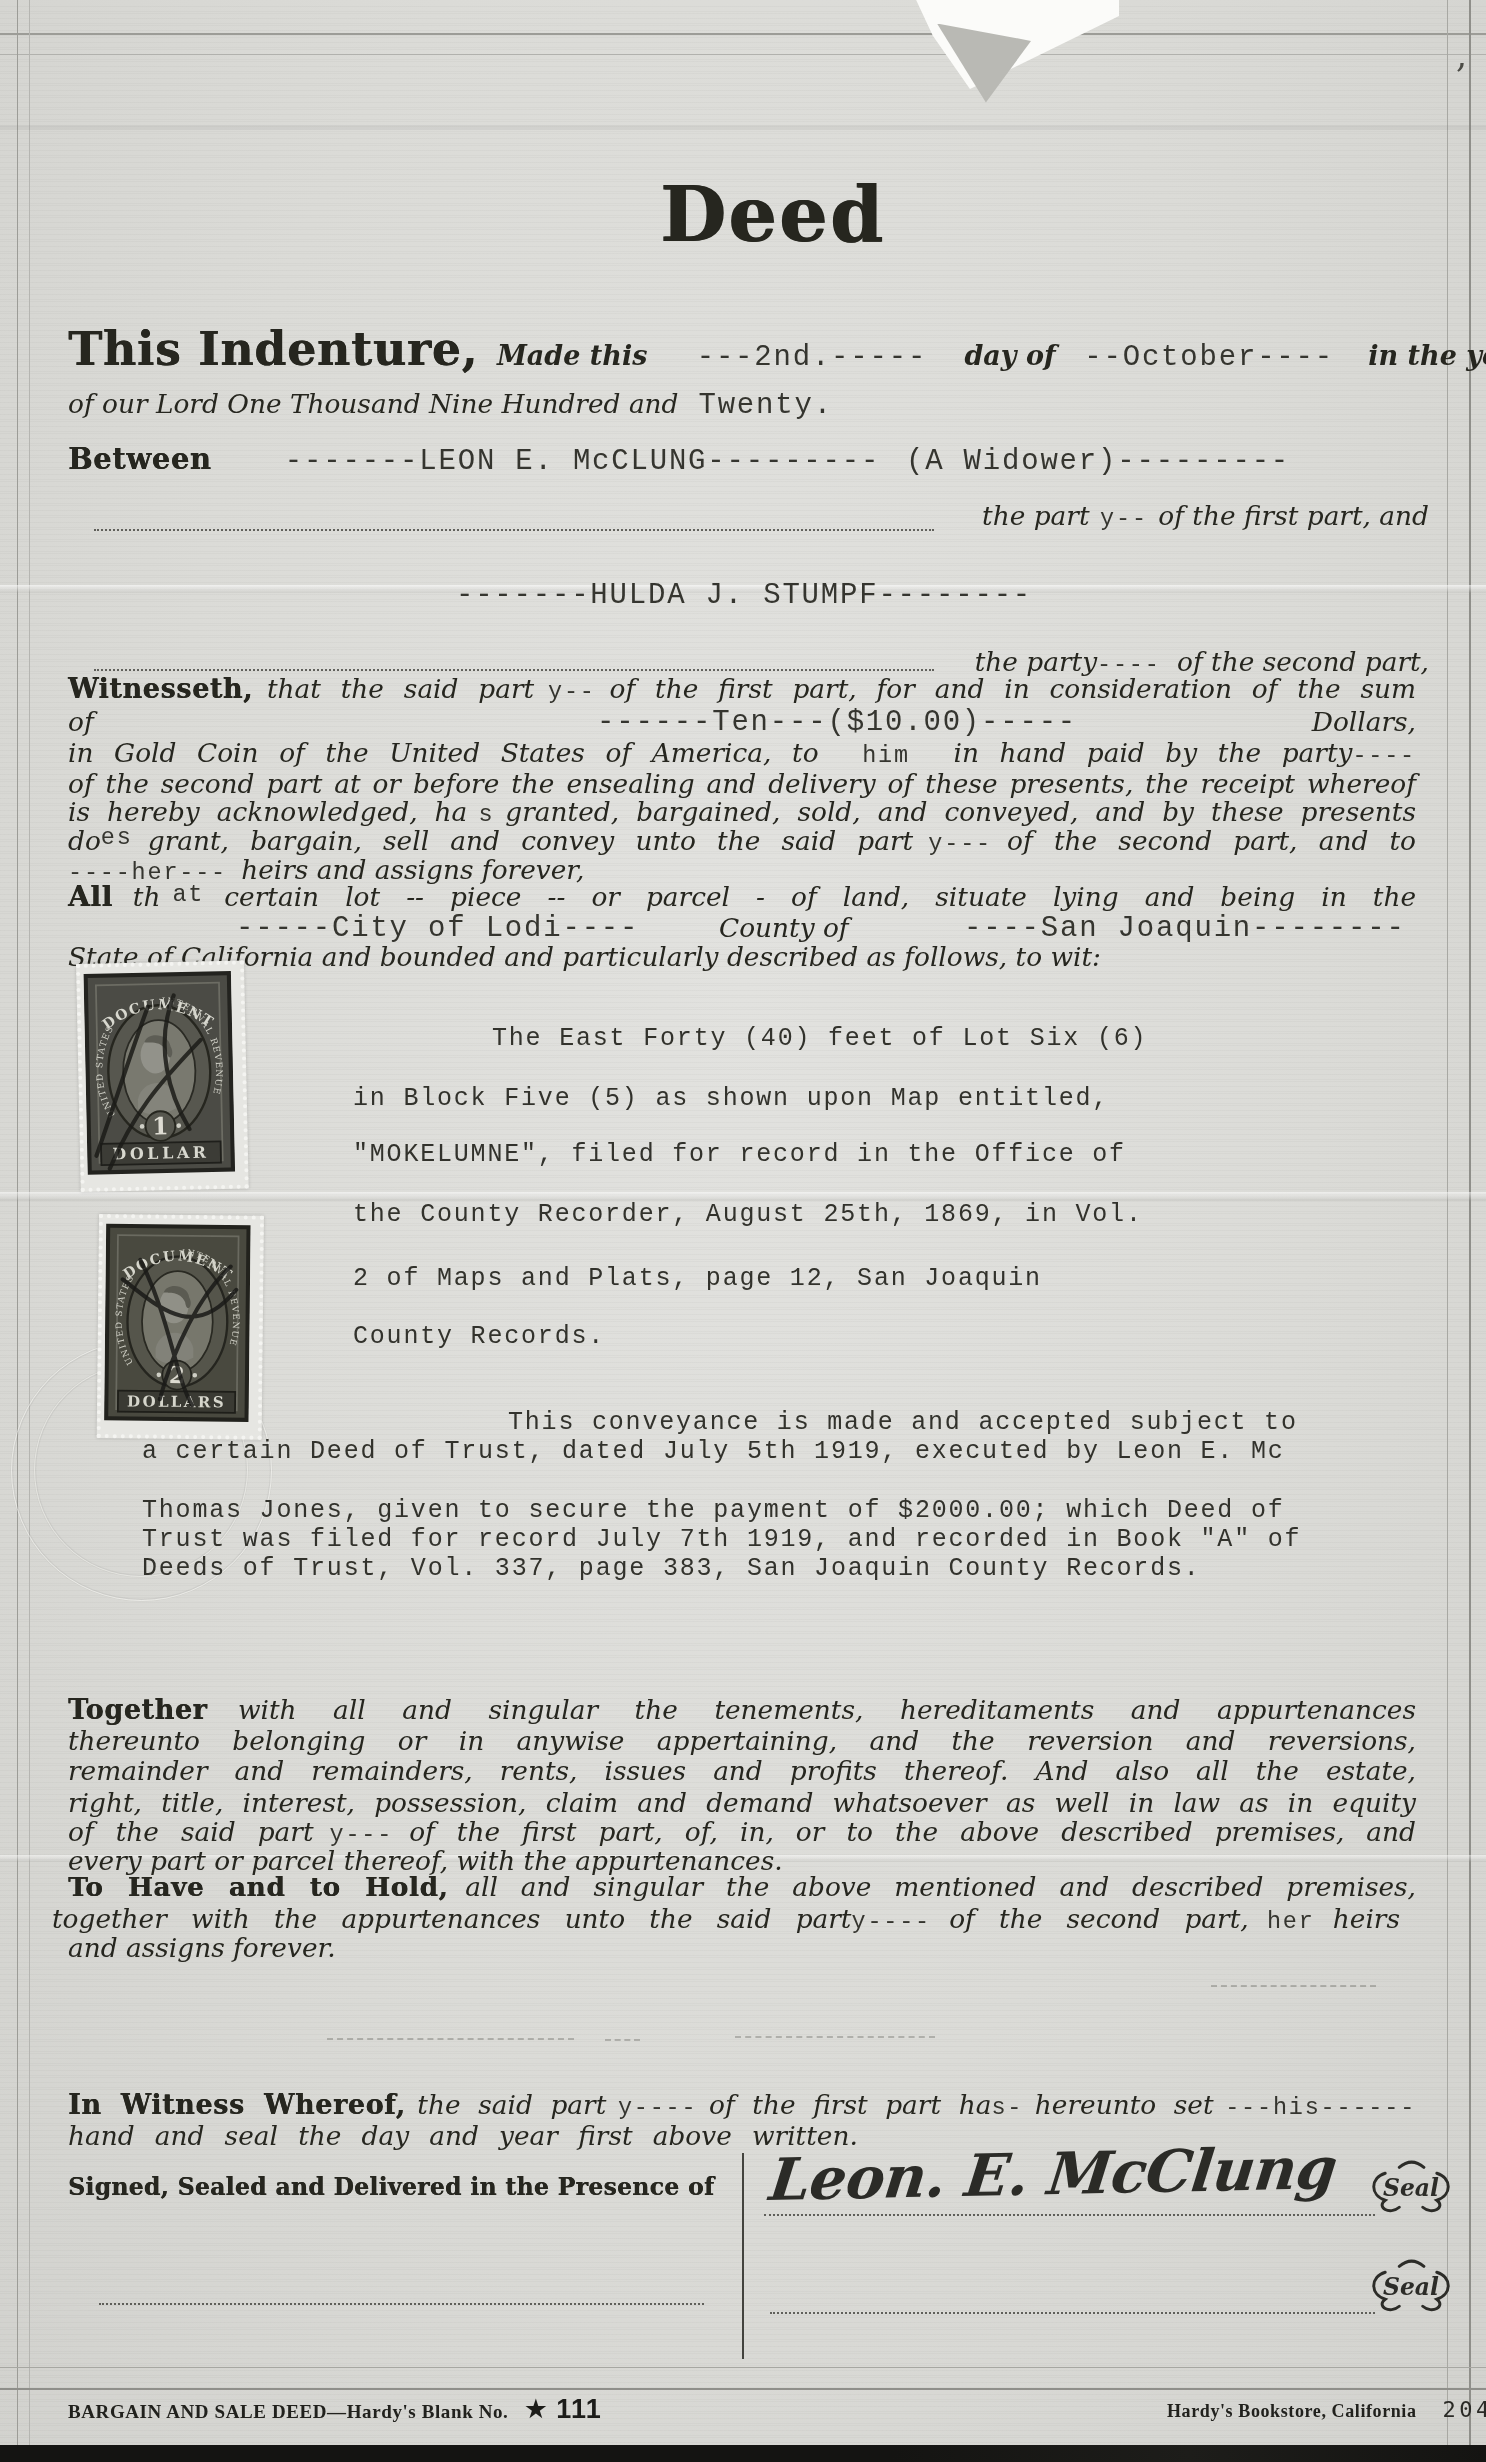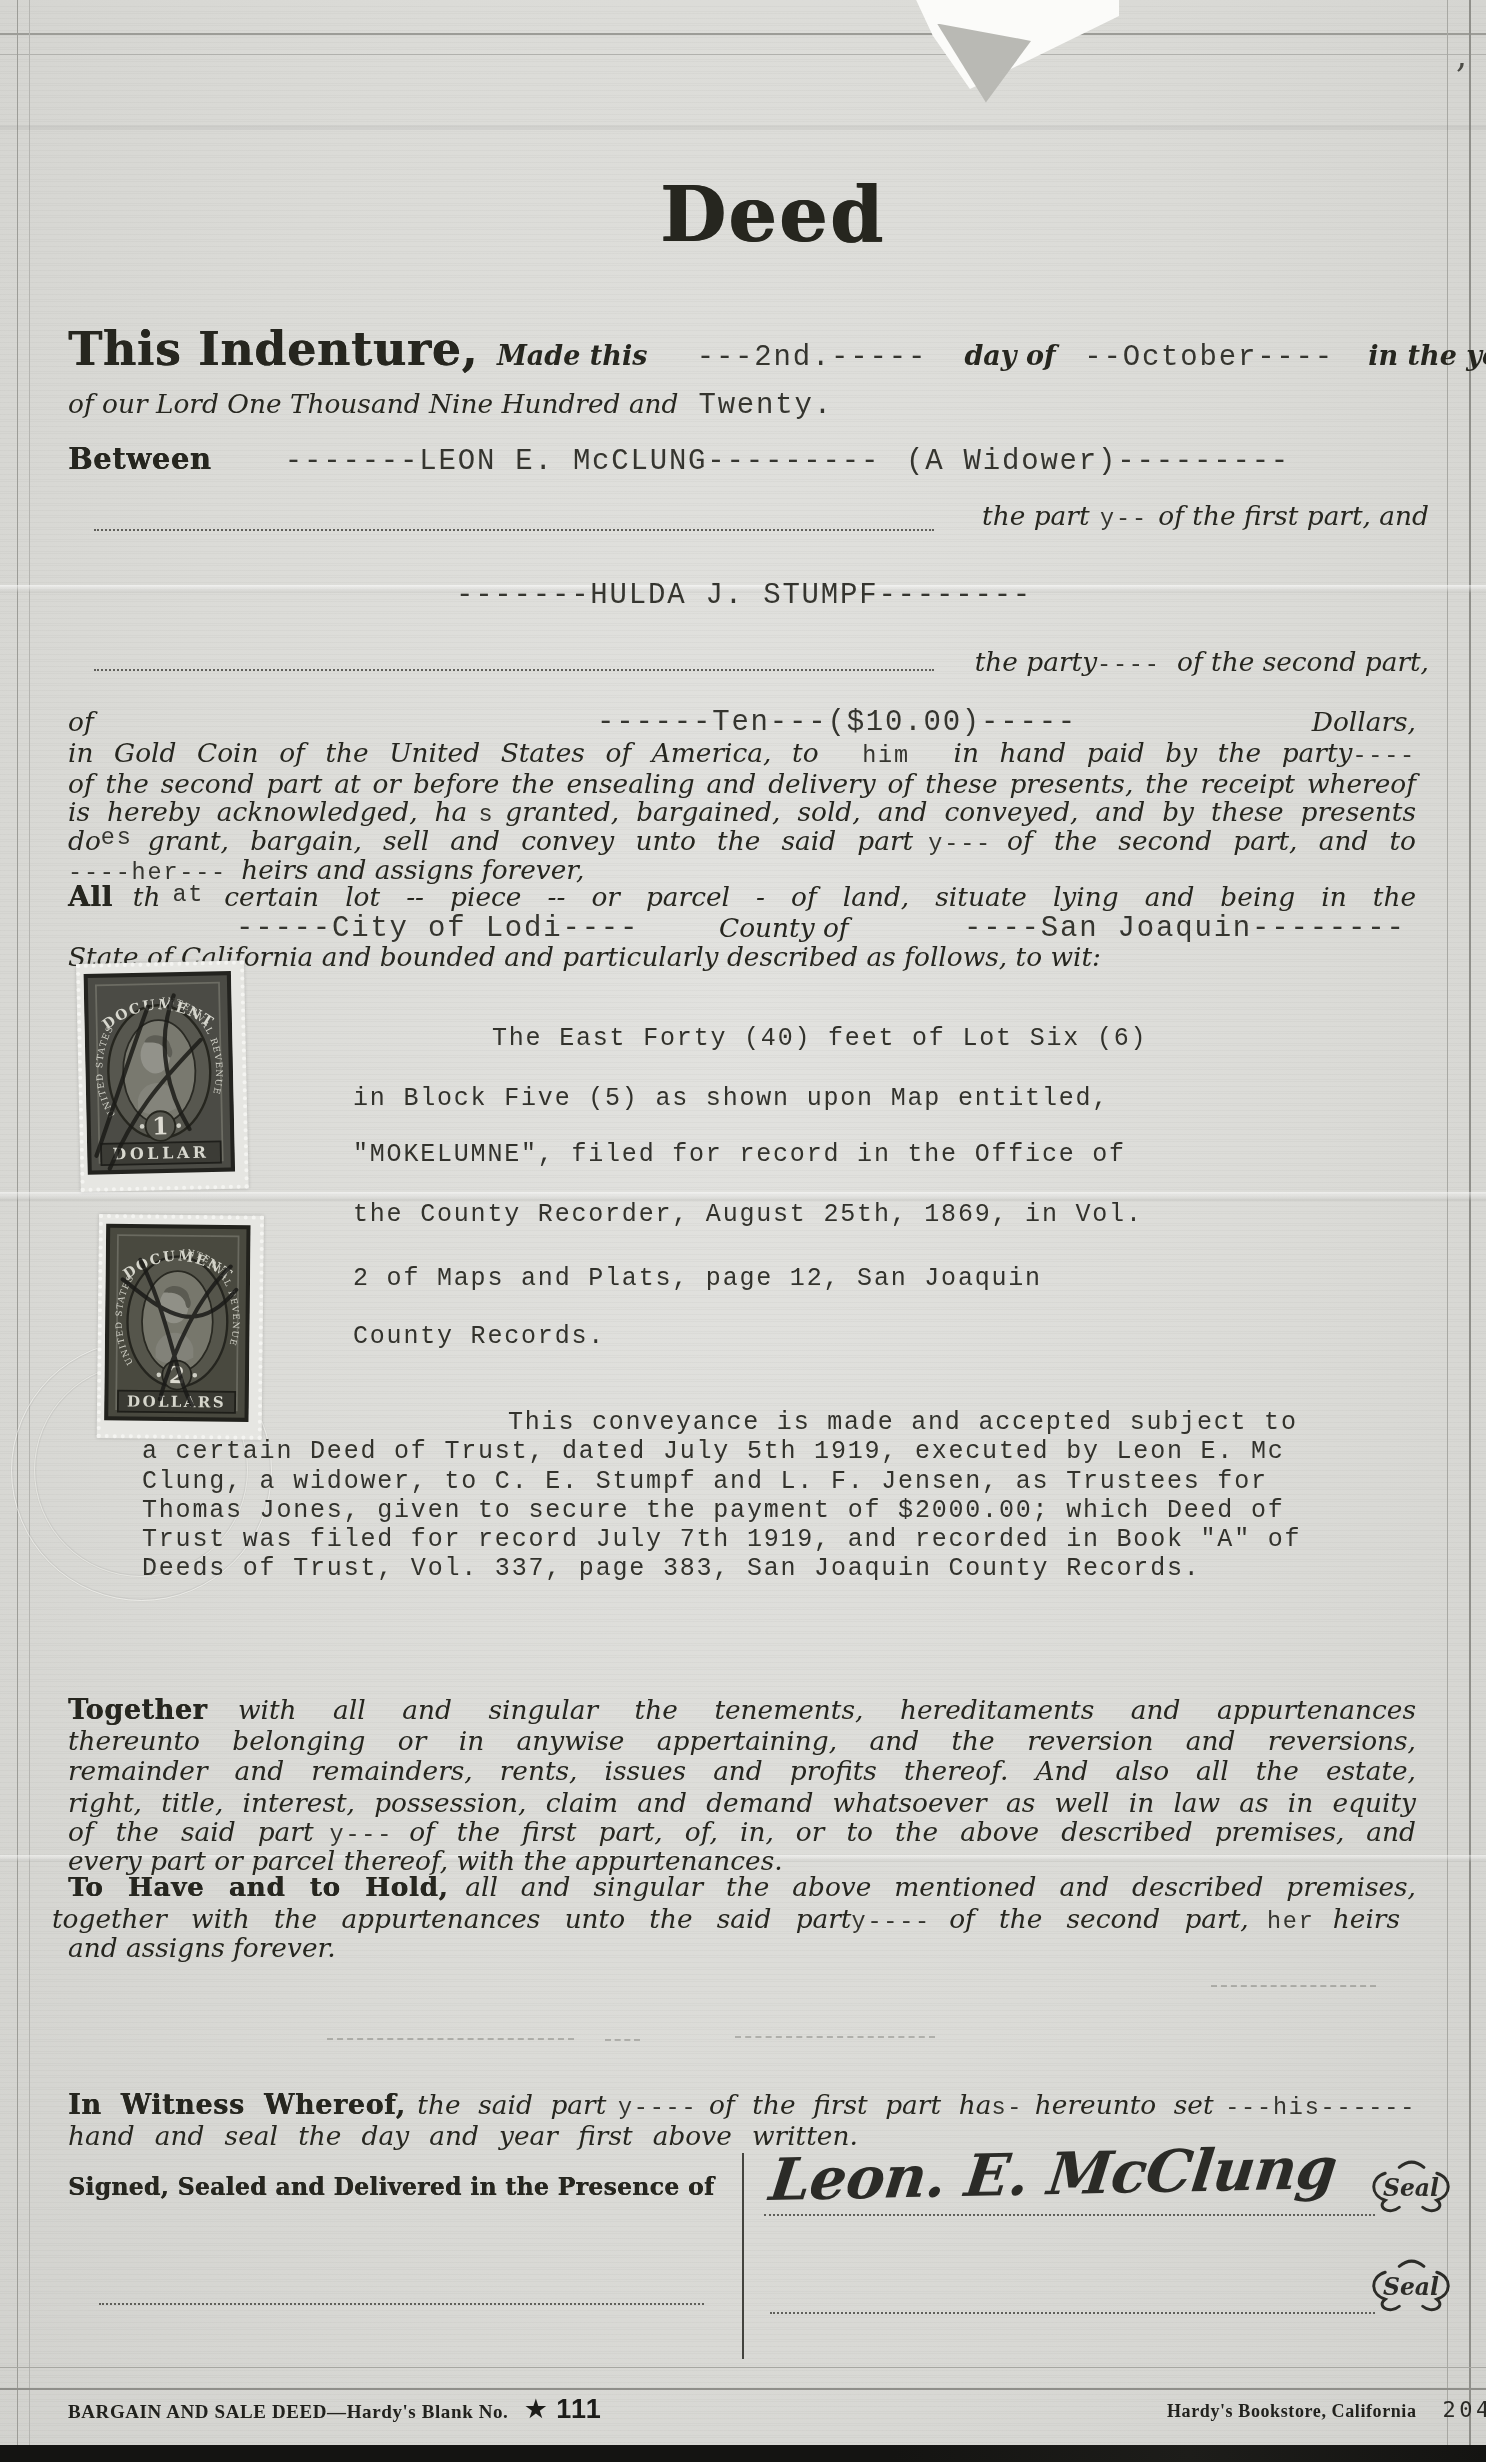--- a/index.html
+++ b/index.html
@@ -96,20 +96,26 @@
   <div class="line" style="left:71px;top:579px;width:1346px;text-align:center;">
     <span class="tw">-------HULDA J. STUMPF--------</span>
   </div>
 
   <div class="line" style="right:58px;top:646px;">
     <span class="it">the party</span><span class="tw twsm">----</span>
     <span class="it" style="margin-left:14px;">of the second part,</span>
   </div>
   <div class="dot" style="left:94px;top:669px;width:840px;"></div>
 
+  <div class="line just" style="left:68px;top:673px;">
+    <span class="bl" style="font-size:27px;">Witnesseth,</span>
+    <span class="it">that the said part</span>
+    <span class="tw twsm">y--</span>
+    <span class="it">of the first part, for and in consideration of the sum</span>
+  </div>
 
   <div class="line" style="left:68px;top:706px;width:1348px;">
     <span class="it">of</span>
     <span class="tw" style="position:absolute;left:529px;">------Ten---($10.00)-----</span>
     <span class="it" style="position:absolute;right:0;">Dollars,</span>
   </div>
 
   <div class="line just" style="left:68px;top:737px;">
     <span class="it">in Gold Coin of the United States of America, to</span>
     <span class="tw twsm" style="margin:0 29px;">him</span>
@@ -224,21 +230,20 @@
 
   <div class="typedline" style="left:492px;top:1024px;">The East Forty (40) feet of Lot Six (6)</div>
   <div class="typedline" style="left:353px;top:1084px;">in Block Five (5) as shown upon Map entitled,</div>
   <div class="typedline" style="left:353px;top:1140px;">"MOKELUMNE", filed for record in the Office of</div>
   <div class="typedline" style="left:353px;top:1200px;">the County Recorder, August 25th, 1869, in Vol.</div>
   <div class="typedline" style="left:353px;top:1264px;">2 of Maps and Plats, page 12, San Joaquin</div>
   <div class="typedline" style="left:353px;top:1322px;">County Records.</div>
 
   <div class="typedline" style="left:508px;top:1408px;">This conveyance is made and accepted subject to</div>
   <div class="typedline" style="left:142px;top:1437px;">a certain Deed of Trust, dated July 5th 1919, executed by Leon E. Mc</div>
-  <div class="typedline" style="left:142px;top:1467px;">Clung, a widower, to C. E. Stumpf and L. F. Jensen, as Trustees for</div>
   <div class="typedline" style="left:142px;top:1496px;">Thomas Jones, given to secure the payment of $2000.00; which Deed of</div>
   <div class="typedline" style="left:142px;top:1525px;">Trust was filed for record July 7th 1919, and recorded in Book "A" of</div>
   <div class="typedline" style="left:142px;top:1554px;">Deeds of Trust, Vol. 337, page 383, San Joaquin County Records.</div>
 
   <div class="line just" style="left:68px;top:1694px;">
     <span class="bl" style="font-size:27px;">Together</span>
     <span class="it">with all and singular the tenements, hereditaments and appurtenances</span>
   </div>
   <div class="line just" style="left:68px;top:1725px;">
     <span class="it">thereunto belonging or in anywise appertaining, and the reversion and reversions,</span>

